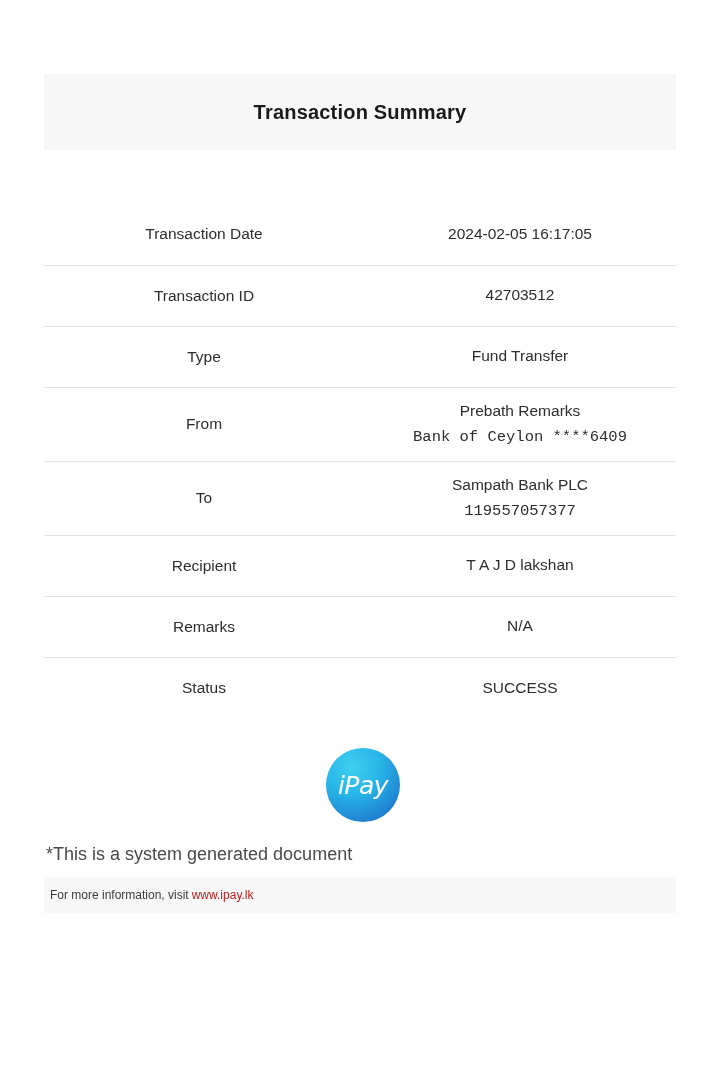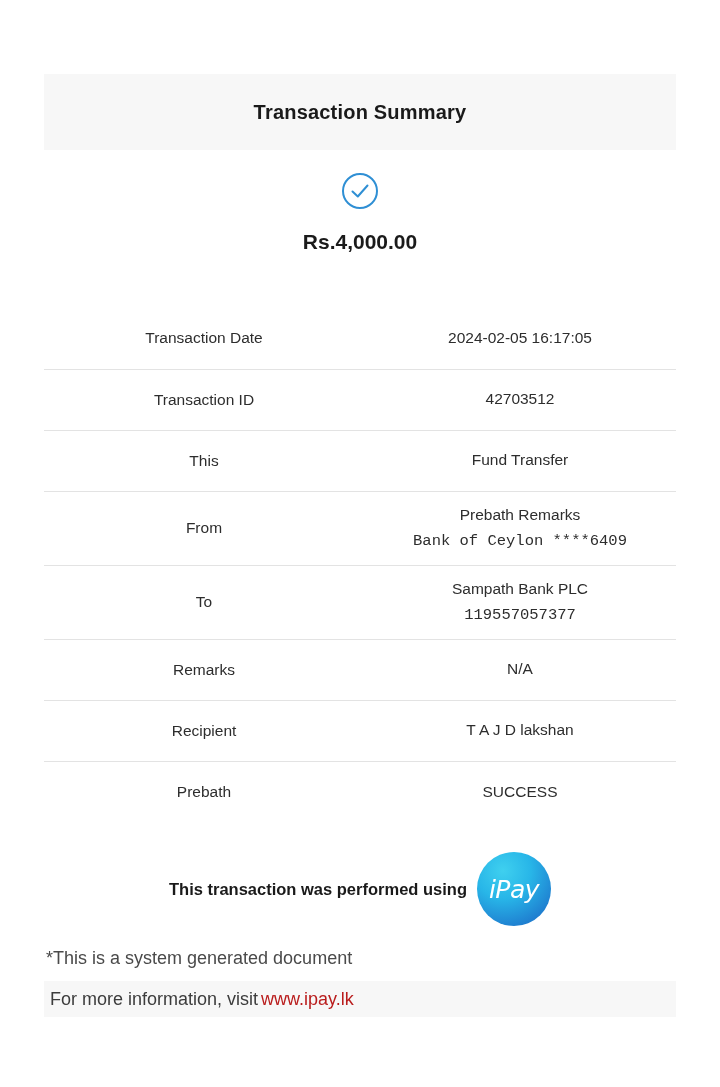--- a/index.html
+++ b/index.html
@@ -130,104 +130,96 @@
     padding-left: 2px;
   }
   .footer-bar {
     margin-top: 12px;
     background: #f7f7f7;
     height: 36px;
     display: flex;
     align-items: center;
     justify-content: space-between;
     padding: 0 6px;
-    font-size: 18px;
+    font-size: 12px;
     color: #3c3c3c;
   }
   .footer-bar a {
     color: #b91c1c;
     text-decoration: none;
   }
   .footer-left, .footer-right { display: flex; align-items: center; gap: 3px; }
 </style>
 </head>
 <body>
 
 <div class="page">
   <div class="doc">
 
     <div class="header-band">
       <div class="header-title">Transaction Summary</div>
     </div>
 
-    <div class="status-block">
-      <svg class="check-circle" viewBox="0 0 38 38">
-        <circle cx="19" cy="19" r="17" fill="none" stroke="#2f8fd4" stroke-width="2"></circle>
-        <path d="M11.5 19.5 L16.8 24.5 L26.5 13.5" fill="none" stroke="#2f8fd4" stroke-width="2" stroke-linecap="round" stroke-linejoin="round"></path>
-      </svg>
-      <div class="amount">Rs.4,000.00</div>
-    </div>
 
     <table class="details">
       <tbody>
         <tr>
           <td class="label">Transaction Date</td>
           <td class="value">
             <div class="value-line">2024-02-05 16:17:05</div>
           </td>
         </tr>
         <tr>
           <td class="label">Transaction ID</td>
           <td class="value">
             <div class="value-line">42703512</div>
           </td>
         </tr>
         <tr>
-          <td class="label">This</td>
+          <td class="label">Type</td>
           <td class="value">
             <div class="value-line">Fund Transfer</div>
           </td>
         </tr>
         <tr class="two-line">
           <td class="label">From</td>
           <td class="value">
             <div class="value-line">Prebath Remarks</div>
             <div class="value-line">Bank of Ceylon ****6409</div>
           </td>
         </tr>
         <tr class="two-line">
           <td class="label">To</td>
           <td class="value">
             <div class="value-line">Sampath Bank PLC</div>
             <div class="value-line">119557057377</div>
           </td>
         </tr>
         <tr>
+          <td class="label">Recipient</td>
+          <td class="value">
+            <div class="value-line">T A J D lakshan</div>
+          </td>
+        </tr>
+        <tr>
           <td class="label">Remarks</td>
           <td class="value">
             <div class="value-line">N/A</div>
           </td>
         </tr>
-        <tr>
-          <td class="label">Recipient</td>
-          <td class="value">
-            <div class="value-line">T A J D lakshan</div>
-          </td>
-        </tr>
         <tr style="border-bottom:none">
-          <td class="label">Prebath</td>
+          <td class="label">Status</td>
           <td class="value">
             <div class="value-line">SUCCESS</div>
           </td>
         </tr>
       </tbody>
     </table>
 
     <div class="footer-brand">
-      <span class="text">This transaction was performed using</span>
       <span class="ipay-logo">
         <span class="wordmark">iPay</span>
       </span>
     </div>
 
     <div class="sysnote">*This is a system generated document</div>
 
     <div class="footer-bar">
       <div class="footer-left">
         <span>For more information, visit</span>

